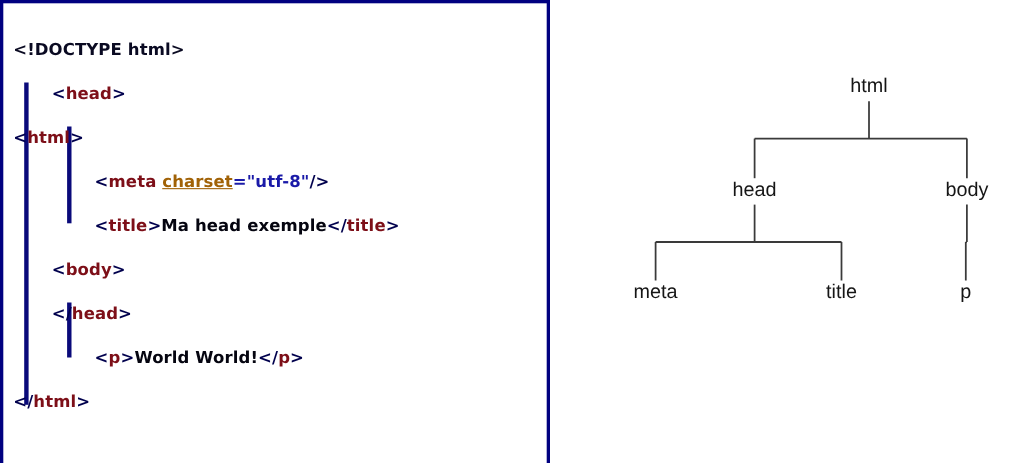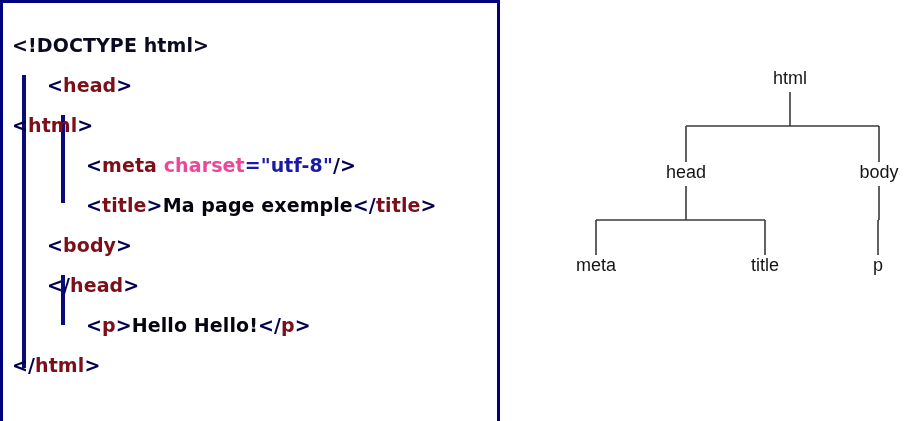--- a/index.html
+++ b/index.html
@@ -45,33 +45,33 @@
     box-sizing: border-box;
   }
 
   .code-line {
     position: relative;
     height: 40px;
     line-height: 40px;
     white-space: pre;
     font-family: "DejaVu Sans", "Liberation Sans", sans-serif;
     font-weight: bold;
-    font-size: 19px;
+    font-size: 15px;
     letter-spacing: 0.1px;
     color: #000033;
     padding-left: 9px;
   }
 
   .ind1 { padding-left: 44px; }
   .ind2 { padding-left: 83px; }
 
   
   .tok-punct   { color: #00004d; }
   .tok-tag     { color: #7d0f18; }
-  .tok-attr    { color: #ec4899; }
+  .tok-attr    { color: #a16207; text-decoration: underline; }
   .tok-val     { color: #1a1aa8; }
   .tok-text    { color: #050510; }
   .tok-plain   { color: #0a0a22; }
 
   
   .guide {
     position: absolute;
     width: 4px;
     background: #0a0a7a;
   }
@@ -126,24 +126,24 @@
 
     <div class="guide" id="guide-html"></div>
     <div class="guide" id="guide-head"></div>
     <div class="guide" id="guide-body"></div>
 
     <div id="code-listing">
         <div class="code-line"><span class="tok-plain">&lt;!DOCTYPE html&gt;</span></div>
         <div class="code-line ind1"><span class="tok-punct">&lt;</span><span class="tok-tag">head</span><span class="tok-punct">&gt;</span></div>
         <div class="code-line"><span class="tok-punct">&lt;</span><span class="tok-tag">html</span><span class="tok-punct">&gt;</span></div>
         <div class="code-line ind2"><span class="tok-punct">&lt;</span><span class="tok-tag">meta</span><span class="tok-plain"> </span><span class="tok-attr">charset</span><span class="tok-val">="utf-8"</span><span class="tok-punct">/&gt;</span></div>
-        <div class="code-line ind2"><span class="tok-punct">&lt;</span><span class="tok-tag">title</span><span class="tok-punct">&gt;</span><span class="tok-text">Ma page exemple</span><span class="tok-punct">&lt;/</span><span class="tok-tag">title</span><span class="tok-punct">&gt;</span></div>
+        <div class="code-line ind2"><span class="tok-punct">&lt;</span><span class="tok-tag">title</span><span class="tok-punct">&gt;</span><span class="tok-text">Ma head exemple</span><span class="tok-punct">&lt;/</span><span class="tok-tag">title</span><span class="tok-punct">&gt;</span></div>
         <div class="code-line ind1"><span class="tok-punct">&lt;</span><span class="tok-tag">body</span><span class="tok-punct">&gt;</span></div>
         <div class="code-line ind1"><span class="tok-punct">&lt;/</span><span class="tok-tag">head</span><span class="tok-punct">&gt;</span></div>
-        <div class="code-line ind2"><span class="tok-punct">&lt;</span><span class="tok-tag">p</span><span class="tok-punct">&gt;</span><span class="tok-text">Hello Hello!</span><span class="tok-punct">&lt;/</span><span class="tok-tag">p</span><span class="tok-punct">&gt;</span></div>
+        <div class="code-line ind2"><span class="tok-punct">&lt;</span><span class="tok-tag">p</span><span class="tok-punct">&gt;</span><span class="tok-text">World World!</span><span class="tok-punct">&lt;/</span><span class="tok-tag">p</span><span class="tok-punct">&gt;</span></div>
         <div class="code-line"><span class="tok-punct">&lt;/</span><span class="tok-tag">html</span><span class="tok-punct">&gt;</span></div>
       </div>
   </div>
 
   <div id="tree-panel">
     <svg id="tree-svg" width="418" height="421">
       <g id="tree-edges">
           <line x1="290" y1="92" x2="290" y2="126" class="tree-edge"></line>
           <line x1="186" y1="126" x2="379" y2="126" class="tree-edge"></line>
           <line x1="186" y1="126" x2="186" y2="162" class="tree-edge"></line>

